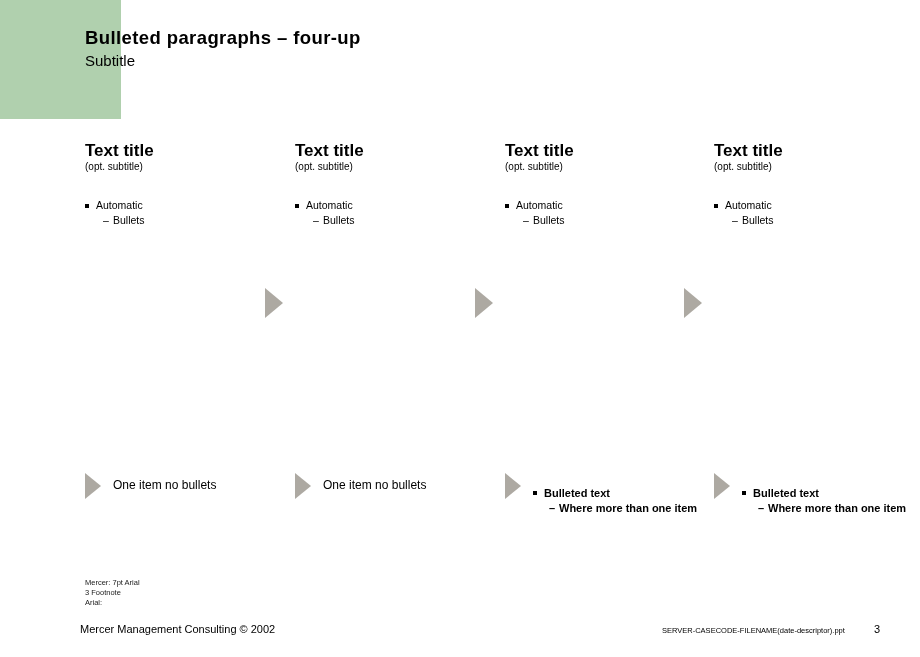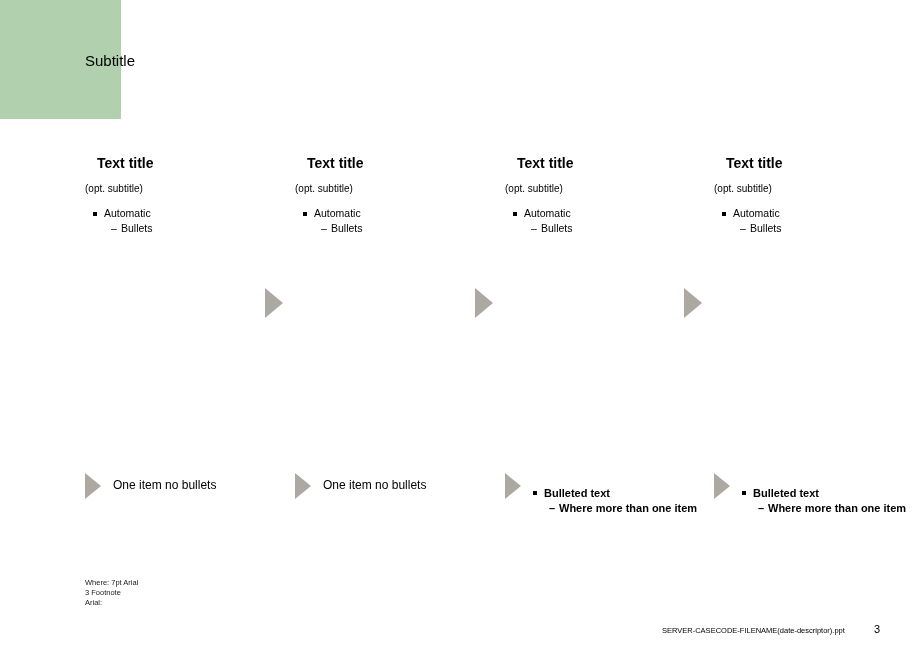--- a/index.html
+++ b/index.html
@@ -57,34 +57,34 @@
     position: absolute;
     top: 144px;
     width: 196px;
   }
   .col-0 { left: 85px; }
   .col-1 { left: 295px; }
   .col-2 { left: 505px; }
   .col-3 { left: 714px; }
 
   .col-title {
-    font-size: 14px;
+    font-size: 17px;
     font-weight: bold;
     line-height: 14px;
-    margin: 12px;
+    margin: 0;
   }
   .col-subtitle {
     font-size: 10px;
     font-weight: normal;
     line-height: 13px;
     margin: 2px 0 0 0;
   }
 
   .bullet-list {
-    margin: 8px;
+    margin: 0;
     padding: 0;
     list-style: none;
     position: absolute;
     top: 54px;
     left: 0;
     width: 196px;
   }
   .bullet-l1 {
     position: relative;
     font-size: 10.5px;
@@ -230,20 +230,21 @@
     line-height: 14px;
   }
 </style>
 </head>
 <body>
 
 <div id="slide">
 
   <div class="green-block"></div>
 
+  <div class="slide-title">Bulleted paragraphs – four-up</div>
   <div class="slide-subtitle">Subtitle</div>
 
   <div class="col col-0">
     <div class="col-title">Text title</div>
     <div class="col-subtitle">(opt. subtitle)</div>
     <div class="bullet-list">
       <div class="bullet-l1">
         <span class="sq"></span>
         <span>Automatic</span>
       </div>
@@ -339,21 +340,22 @@
         <span>Bulleted text</span>
       </div>
       <div class="brow-b2">
         <span class="dash">–</span>
         <span>Where more than one item</span>
       </div>
     </div>
   </div>
 
   <div class="source-block">
-    <div class="source-line">Where: 7pt Arial</div>
+    <div class="source-line">Mercer: 7pt Arial</div>
     <div class="source-line">3  Footnote</div>
     <div class="source-line">Arial:</div>
   </div>
 
+  <div class="footer-left">Mercer Management  Consulting © 2002</div>
   <div class="footer-file">SERVER-CASECODE-FILENAME(date-descriptor).ppt</div>
   <div class="footer-page">3</div>
 
 </div>
 
 </body></html>

